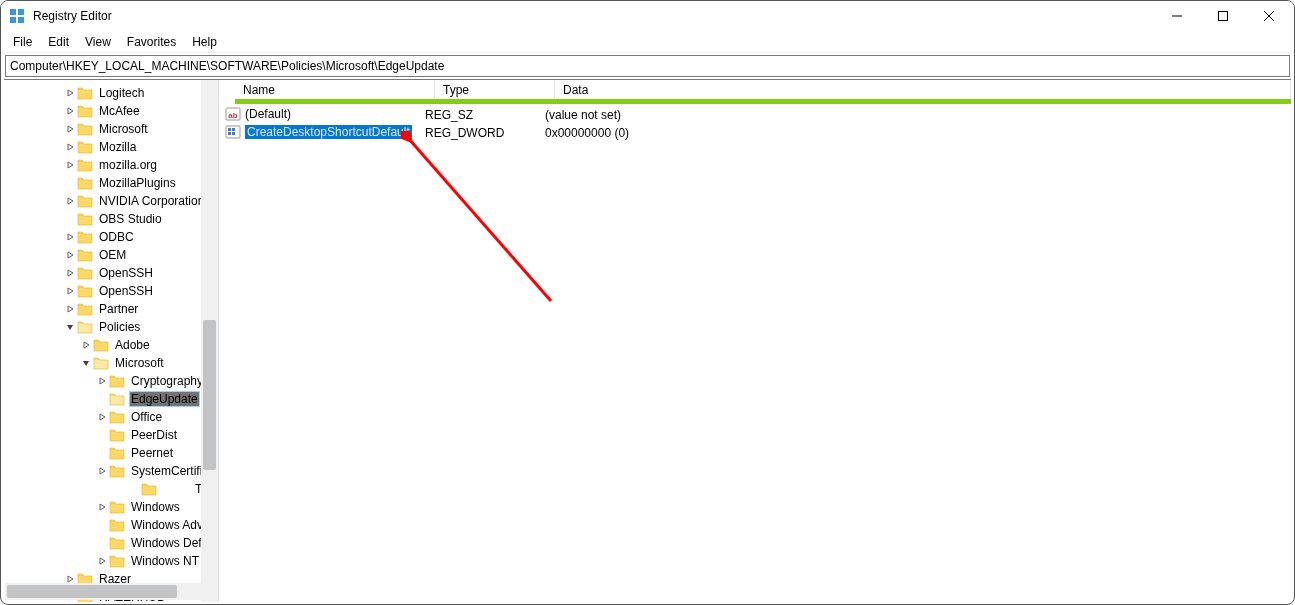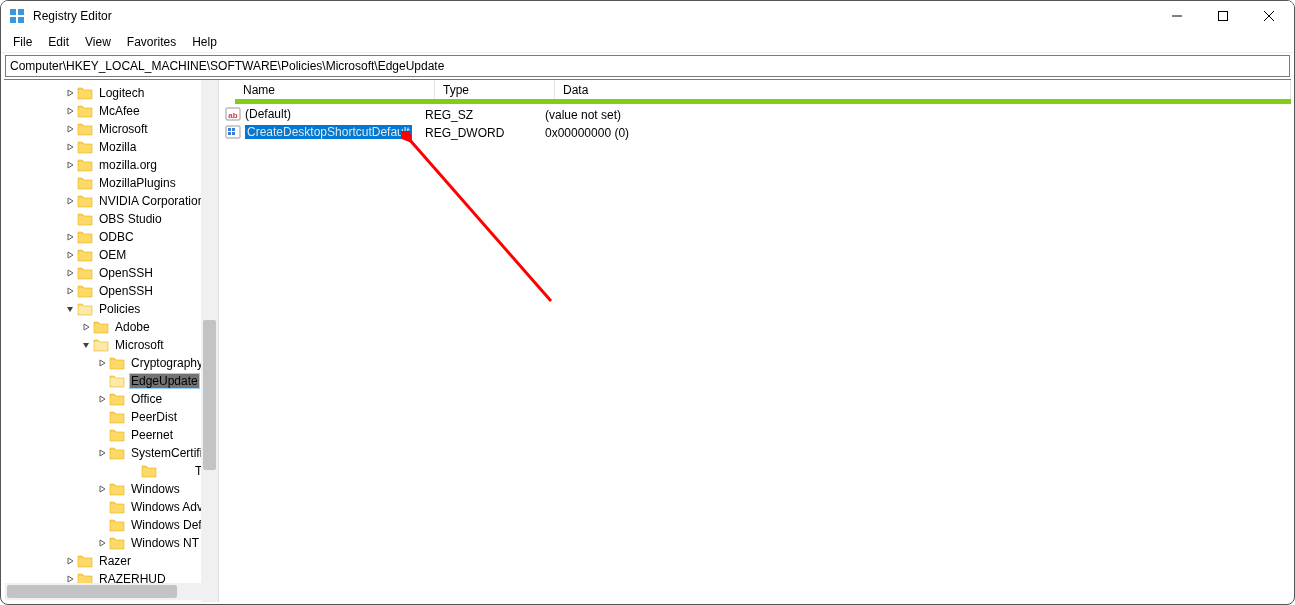--- a/index.html
+++ b/index.html
@@ -223,20 +223,32 @@
           </span>
           <span class="folder-icon"><svg viewBox="0 0 16 14">
               <path d="M1 3 L6 3 L7 4 L15 4 L15 13 L1 13 Z" fill="#ffd968" stroke="#d6a400" stroke-width="0.5"></path>
               <path d="M1 3 L1 2 L5 2 L6 3" fill="#ffd968" stroke="#d6a400" stroke-width="0.5"></path>
             </svg></span>
           <span class="tree-label">OpenSSH</span>
         </div>
         <div class="tree-item" style="padding-left: 59px;">
           <span class="chevron">
             <svg viewBox="0 0 8 8">
+              <path d="M2 1 L7 4 L2 7 Z" fill="none" stroke="#606060" stroke-width="1"></path>
+            </svg>
+          </span>
+          <span class="folder-icon"><svg viewBox="0 0 16 14">
+              <path d="M1 3 L6 3 L7 4 L15 4 L15 13 L1 13 Z" fill="#ffd968" stroke="#d6a400" stroke-width="0.5"></path>
+              <path d="M1 3 L1 2 L5 2 L6 3" fill="#ffd968" stroke="#d6a400" stroke-width="0.5"></path>
+            </svg></span>
+          <span class="tree-label">Partner</span>
+        </div>
+        <div class="tree-item" style="padding-left: 59px;">
+          <span class="chevron">
+            <svg viewBox="0 0 8 8">
               <path d="M1 2 L7 2 L4 7 Z" fill="#404040"></path>
             </svg>
           </span>
           <span class="folder-icon"><svg viewBox="0 0 16 14">
               <path d="M1 3 L6 3 L7 4 L15 4 L15 13 L1 13 Z" fill="#ffe9a6" stroke="#d6a400" stroke-width="0.5"></path>
               <path d="M1 3 L1 2 L5 2 L6 3" fill="#ffd968" stroke="#d6a400" stroke-width="0.5"></path>
             </svg></span>
           <span class="tree-label">Policies</span>
         </div>
         <div class="tree-item" style="padding-left: 75px;">

